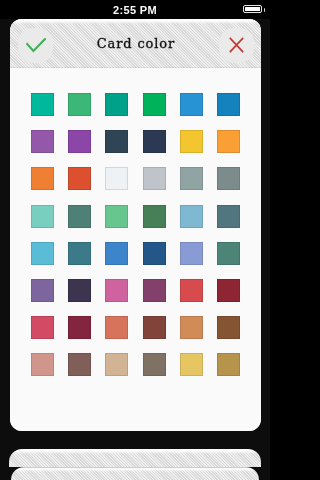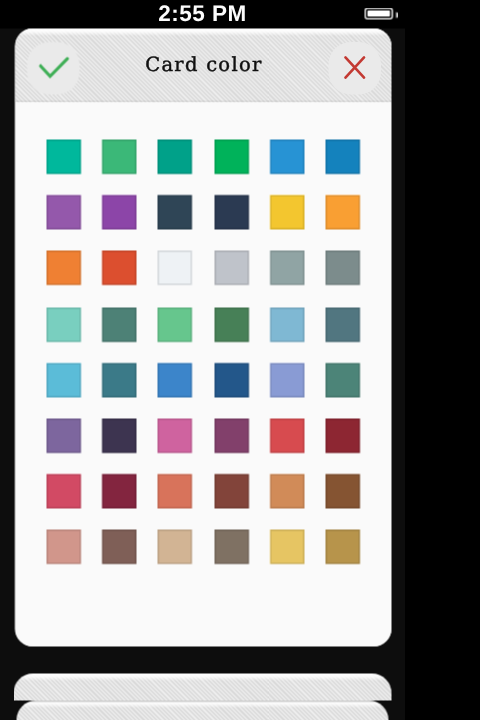--- a/index.html
+++ b/index.html
@@ -3,21 +3,21 @@
 <meta charset="utf-8">
 <style>
   html,body{margin:0;padding:0;}
   body{width:270px;height:480px;background:#000;font-family:"Liberation Sans",sans-serif;overflow:hidden;-webkit-font-smoothing:antialiased;}
   .phone{position:relative;width:270px;height:480px;background:#0d0d0d;}
   
   .statusbar{position:absolute;left:0;top:0;width:270px;height:19px;background:#000;color:#f2f2f2;}
   .sb-left{position:absolute;left:5px;top:0;height:19px;display:flex;align-items:center;gap:4.5px;}
   .sb-carrier{transform:translateZ(0);font-size:10.5px;letter-spacing:0.1px;line-height:1;color:#f0f0f0;}
   .sb-time{transform:translateZ(0);position:absolute;left:0;right:0;top:0;height:19px;display:flex;align-items:center;justify-content:center;
-    font-size:15px;font-weight:bold;letter-spacing:0.35px;color:#fcfcfc;padding-left:0;}
+    font-size:11px;font-weight:bold;letter-spacing:0.35px;color:#fcfcfc;padding-left:0;}
   .sb-batt{position:absolute;left:243px;top:5px;width:19px;height:8px;border:1px solid #e8e8e8;border-radius:2px;box-sizing:border-box;}
   .sb-batt i{position:absolute;left:1px;top:1px;bottom:1px;right:1px;background:#fff;border-radius:.5px;display:block;}
   .sb-batt:after{content:"";position:absolute;left:19.6px;top:2px;width:1.8px;height:4px;background:#cfcfcf;border-radius:0 1px 1px 0;}
   
   .card{position:absolute;background:#fff;border-radius:12px;}
   .maincard{left:10px;top:19px;width:251px;height:412px;overflow:hidden;}
   .stripe{background-color:#efefef;
     background-image:linear-gradient(#ffffff 0px,rgba(255,255,255,.88) 2px,rgba(255,255,255,0) 5px),
                      repeating-linear-gradient(45deg,#eeeeee 0 1px,#d9d9d9 1px 2px);}
   .header{position:relative;height:49px;}

